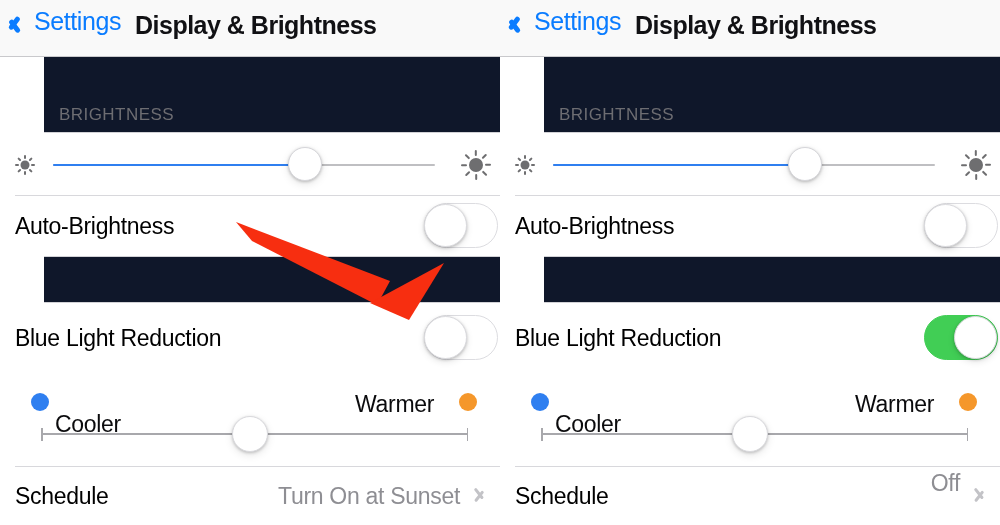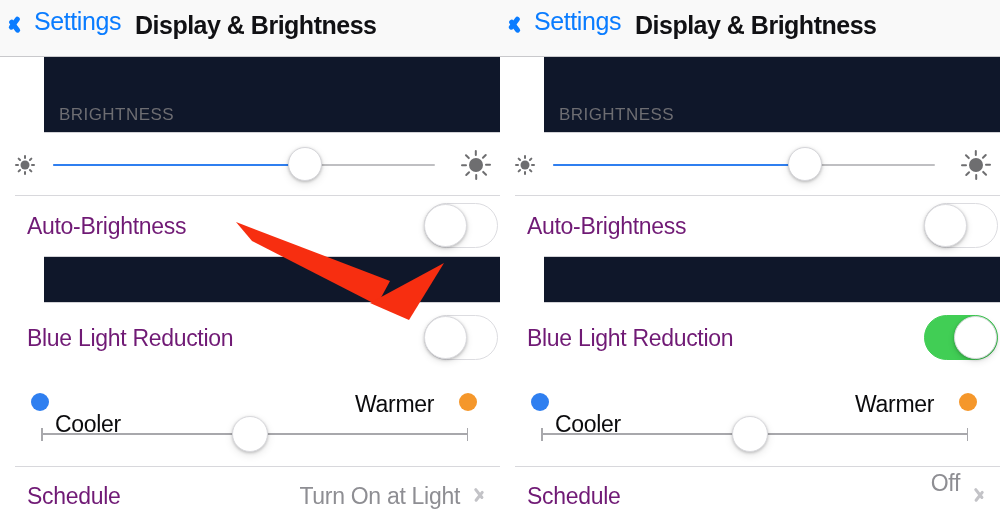--- a/index.html
+++ b/index.html
@@ -128,23 +128,23 @@
 
   
   .row-brightness { top: 133px; height: 63px; }
   .row-autobright { top: 196px; height: 60px; }
   .row-bluelight  { top: 303px; height: 84px; }
   .row-temp       { top: 373px; height: 94px; }
   .row-schedule   { top: 467px; height: 58px; }
 
   .row-label {
     position: absolute;
-    left: 27px;
+    left: 15px;
     font-size: 23px;
-    color: #701a75;
+    color: #000000;
     letter-spacing: -0.3px;
     line-height: 1;
   }
 
   
   .bslider {
     position: absolute;
     left: 0; top: 0;
     width: 500px; height: 63px;
   }
@@ -393,21 +393,21 @@
       <div class="ttrack">
         <span class="tcap tcap-l"></span>
         <span class="tcap tcap-r"></span>
         <span class="tthumb" style="left: 191.23px;"></span>
       </div>
       <div class="row-divider" style="bottom:0;"></div>
     </div>
 
     <div class="row row-schedule">
       <div class="row-label" style="top:18px;">Schedule</div>
-      <div class="row-value" style="top:18px;">Turn On at Light</div>
+      <div class="row-value" style="top:18px;">Turn On at Sunset</div>
       <span class="disclosure" style="top:16px;"></span>
     </div>
   </div>
 
   <div class="panel panel-right">
 
     <div class="navbar">
       <div class="nav-back">
         <span class="chevron-left"></span>
         <span class="nav-back-label">Settings</span>

